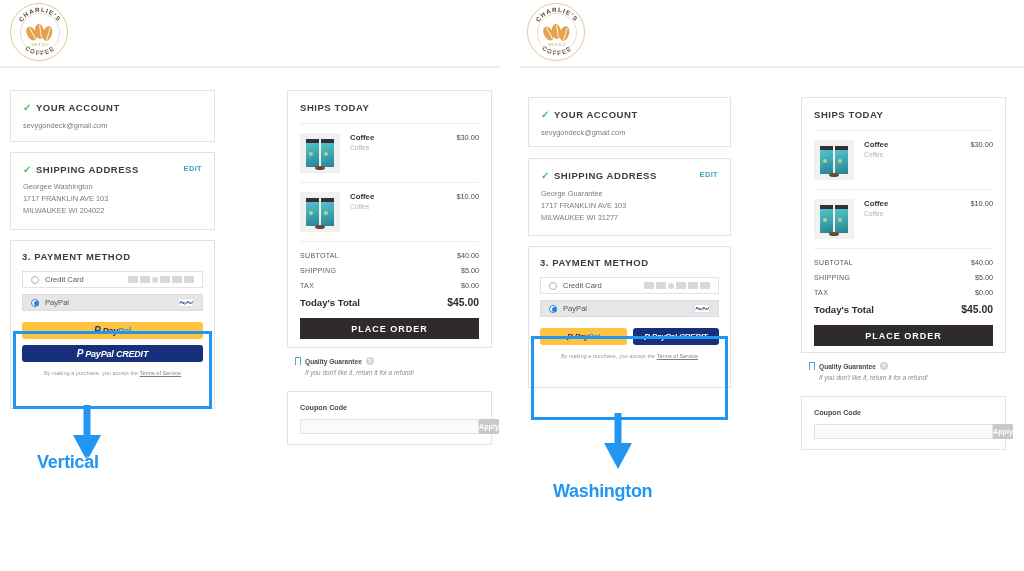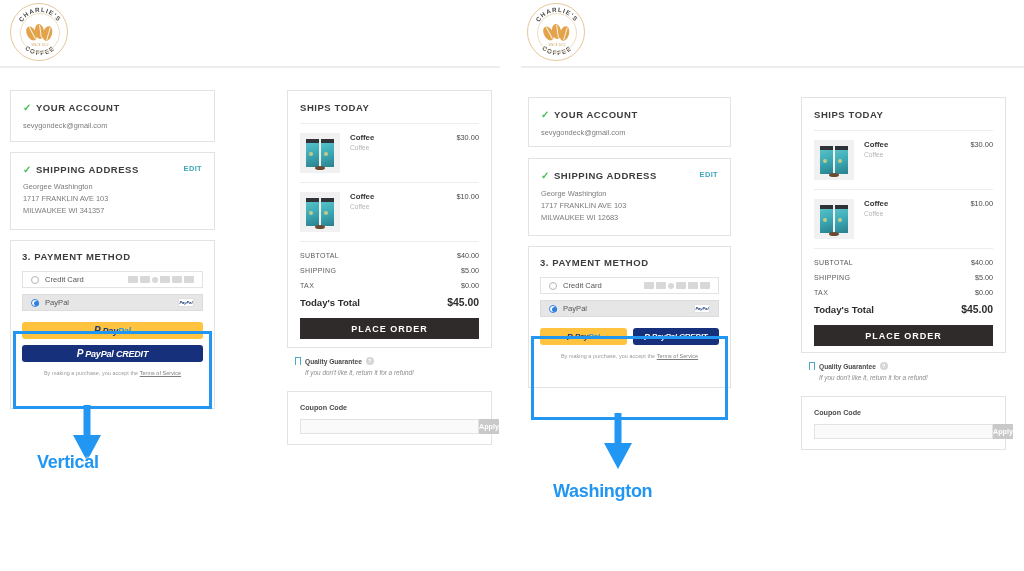--- a/index.html
+++ b/index.html
@@ -229,21 +229,21 @@
   <div class="card card-pad" style="left:10px; top:152px; width:205px; height:78px;">
     <div class="row-between">
       <div class="sec-title">
         <span class="check">✓</span><span>SHIPPING ADDRESS</span>
       </div>
       <div class="edit-link">EDIT</div>
     </div>
     <div class="muted" style="margin-top:6px;">
       <div>Georgee Washington</div>
       <div>1717 FRANKLIN AVE 103</div>
-      <div>MILWAUKEE WI 341357</div>
+      <div>MILWAUKEE WI 204022</div>
     </div>
   </div>
 
   <div class="card" style="left:10px; top:240px; width:205px; height:169px;">
     <div style="padding:10px 11px 0 11px;">
       <div class="sec-title">3. PAYMENT METHOD</div>
     </div>
 
     <div class="pay-row" style="margin:9px 11px 0 11px; height:17px;">
       <div style="display:flex; align-items:center;">
@@ -398,23 +398,23 @@
   </div>
 
   <div class="card card-pad" style="left:528px; top:158px; width:203px; height:78px;">
     <div class="row-between">
       <div class="sec-title">
         <span class="check">✓</span><span>SHIPPING ADDRESS</span>
       </div>
       <div class="edit-link">EDIT</div>
     </div>
     <div class="muted" style="margin-top:7px;">
-      <div>George Washington</div>
+      <div>George Guarantee</div>
       <div>1717 FRANKLIN AVE 103</div>
-      <div>MILWAUKEE WI 12683</div>
+      <div>MILWAUKEE WI 31277</div>
     </div>
   </div>
 
   <div class="card" style="left:528px; top:246px; width:203px; height:142px;">
     <div style="padding:10px 11px 0 11px;">
       <div class="sec-title">3. PAYMENT METHOD</div>
     </div>
 
     <div class="pay-row" style="margin:9px 11px 0 11px; height:17px;">
       <div style="display:flex; align-items:center;">

